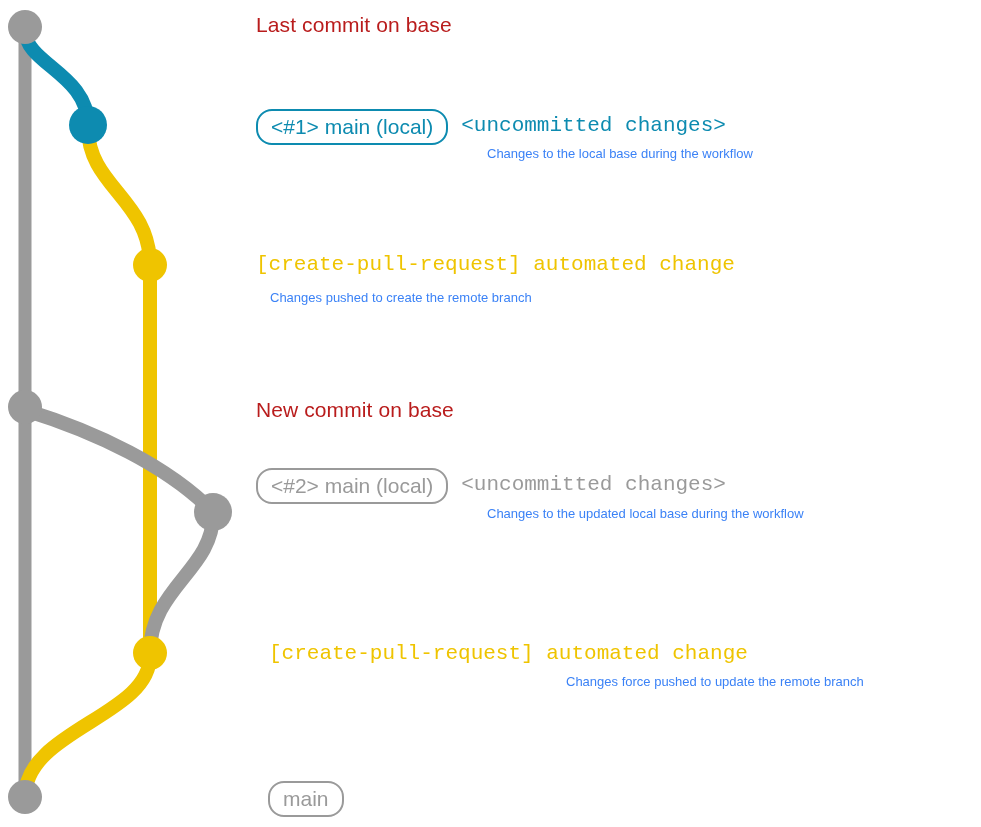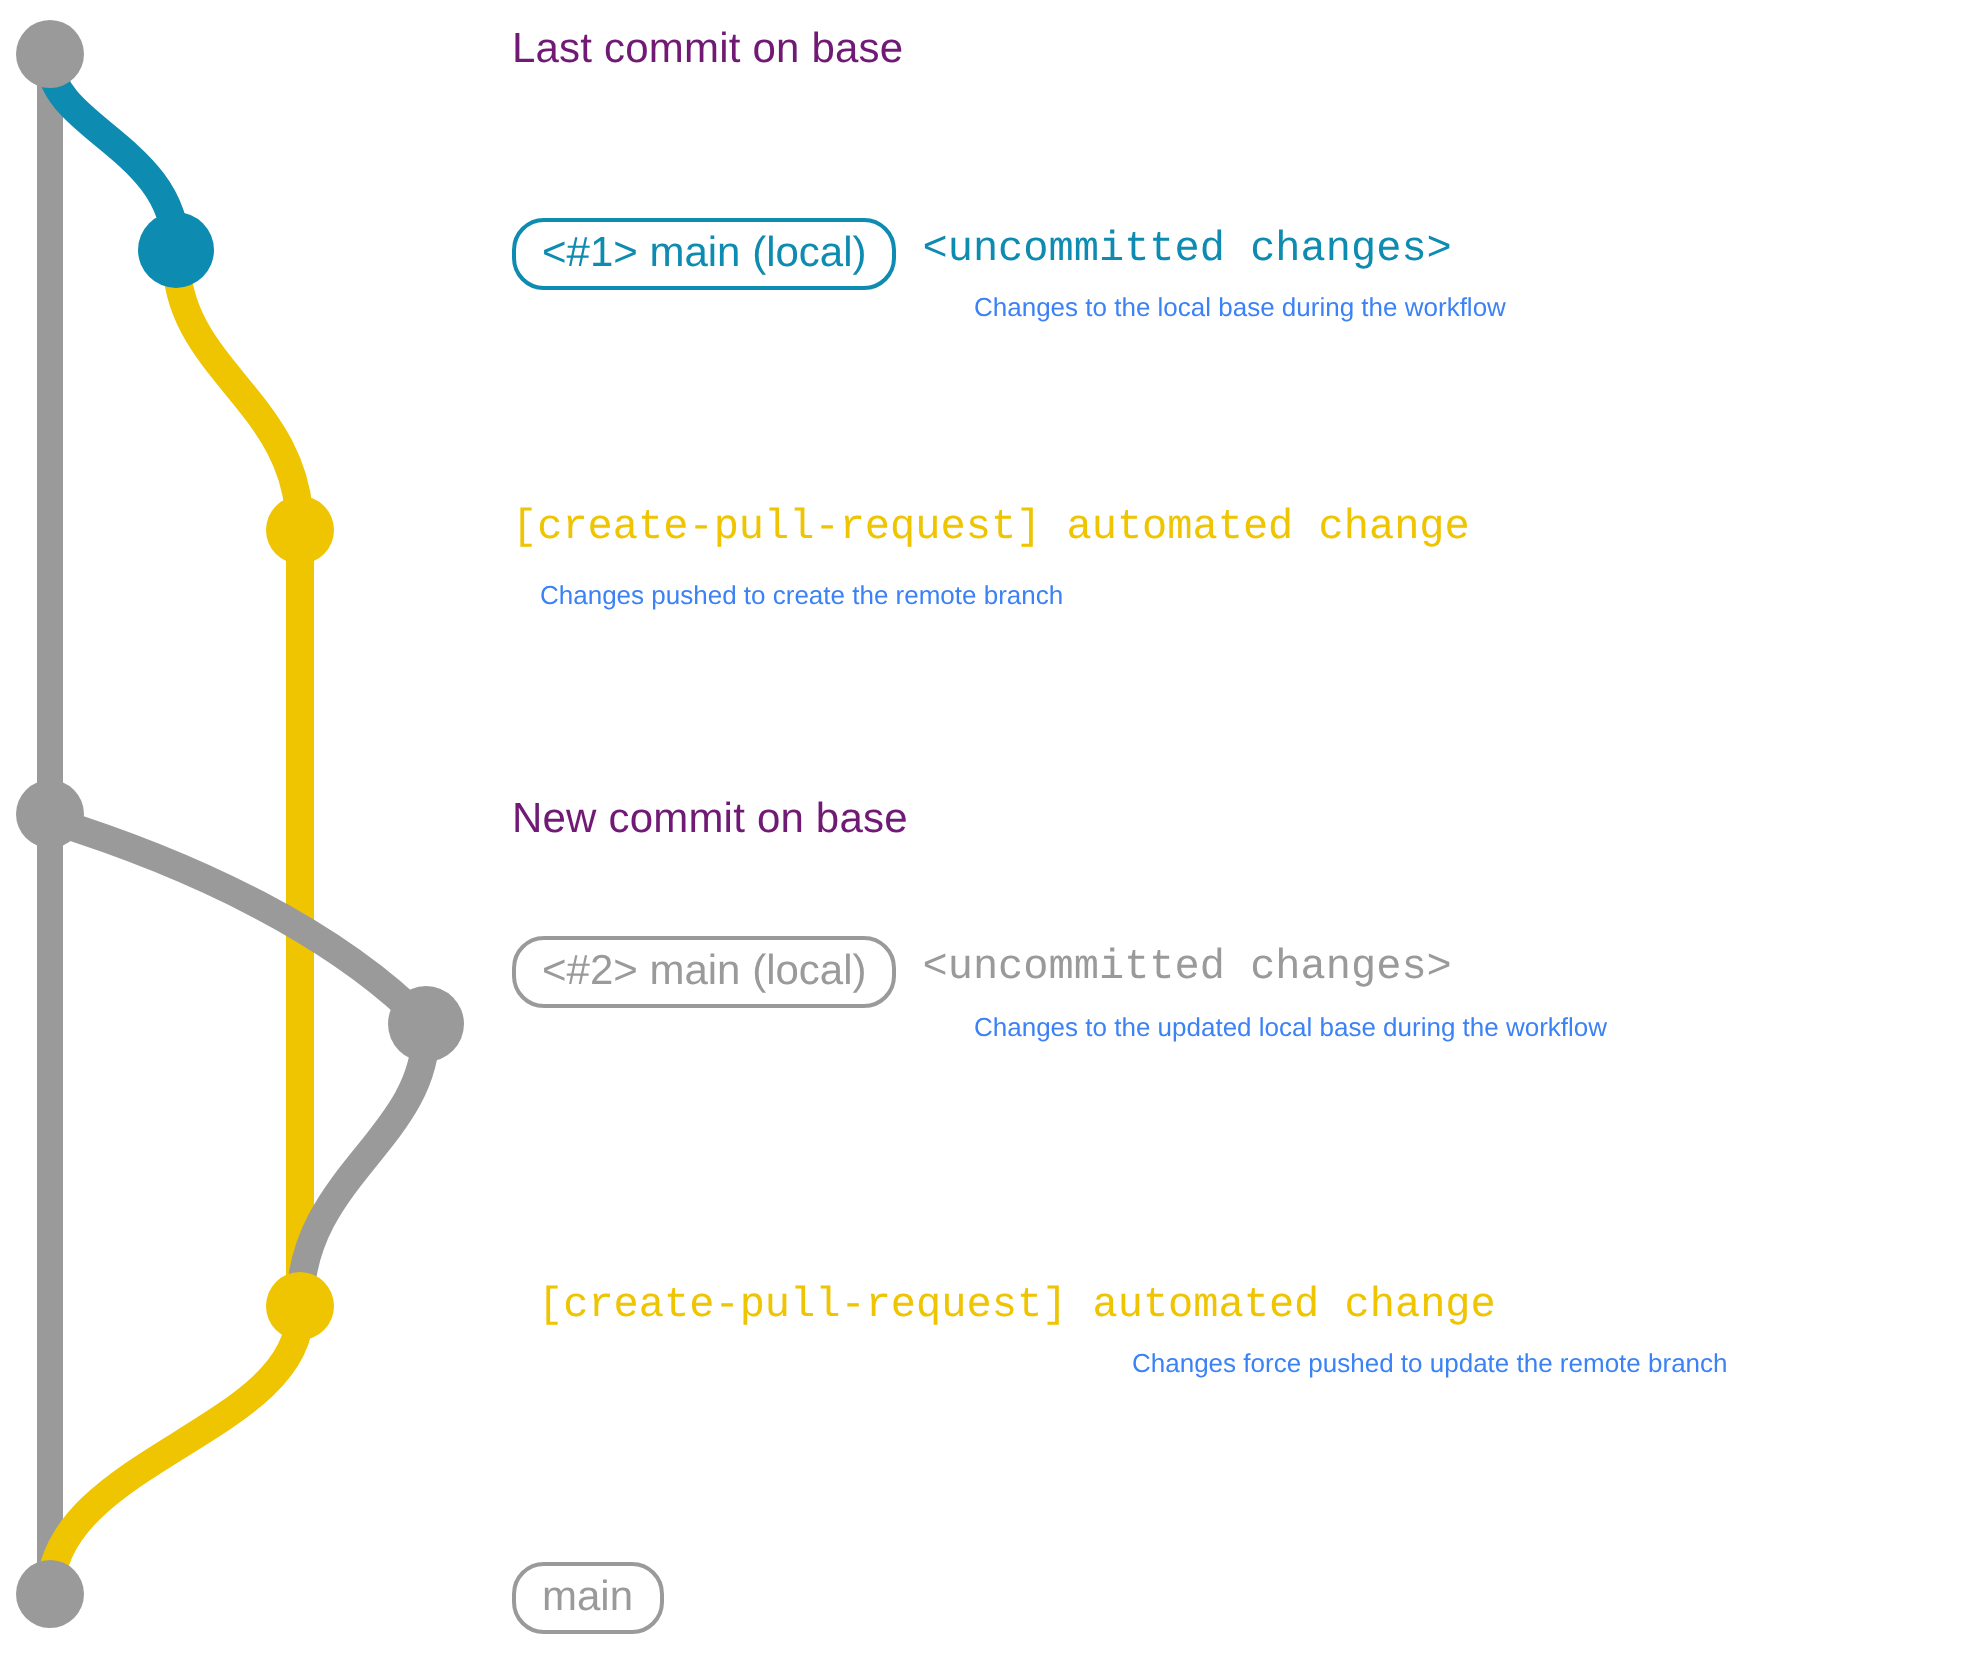--- a/index.html
+++ b/index.html
@@ -12,21 +12,21 @@
     position:relative;
   }
   #graph{position:absolute;left:0;top:0;width:981px;height:827px;}
   .gfx{position:absolute;left:0;top:0;}
 
   
   .row{position:absolute;display:flex;align-items:flex-start;}
 
   .plain-note{
     font-size:21px;
-    color:#701a75;
+    color:#b91c1c;
     letter-spacing:0.1px;
     white-space:nowrap;
     line-height:1;
   }
 
   .pill{
     display:inline-block;
     border:2px solid;
     border-radius:16px;
     padding:5px 13px 6px 13px;
@@ -109,15 +109,15 @@
   <span class="pill gray">&lt;#2&gt; main (local)</span>
   <span class="subject gray" style="margin-left:13px;">&lt;uncommitted changes&gt;</span>
 </div>
 <div class="desc" style="left:487px;top:507px;">Changes to the updated local base during the workflow</div>
 
 <div class="row" style="left:256px;top:637px;">
   <span class="subject yellow" style="margin-left:13px;">[create-pull-request] automated change</span>
 </div>
 <div class="desc" style="left:566px;top:675px;">Changes force pushed to update the remote branch</div>
 
-<div class="row" style="left:256px;top:781px;">
+<div class="row" style="left:268px;top:781px;">
   <span class="pill gray">main</span>
 </div>
 
 </body></html>

